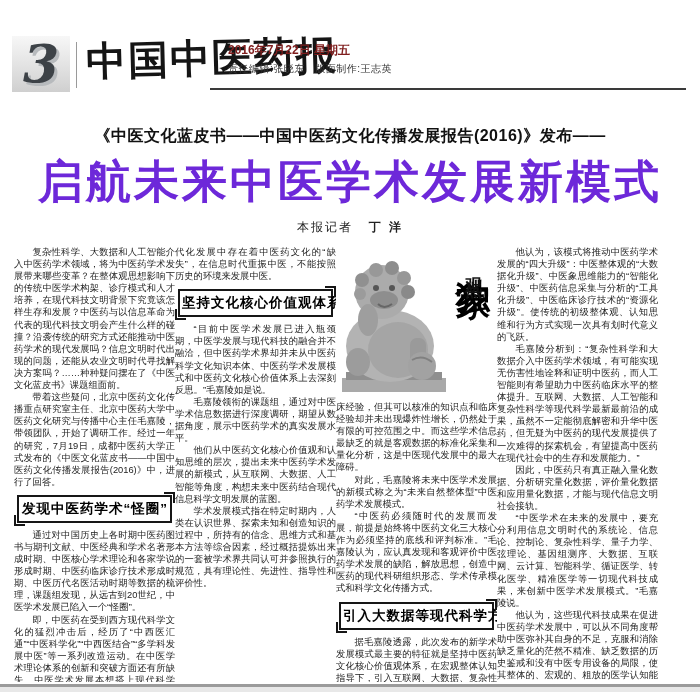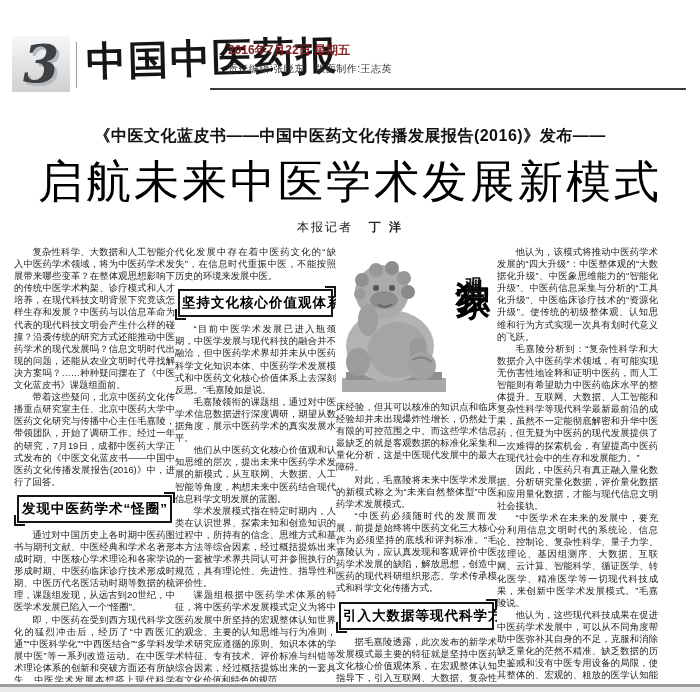--- a/index.html
+++ b/index.html
@@ -16,21 +16,21 @@
   .masthead-name{position:absolute;left:86px;top:36px;font-family:"DejaVu Serif",serif;
       font-weight:bold;font-size:40px;line-height:1.1;letter-spacing:2px;color:#151515;
       transform:rotate(-1.5deg);white-space:nowrap;}
   .masthead-date{position:absolute;left:228px;top:42px;font-size:12px;font-weight:bold;color:#7f1d1d;}
   .masthead-staff{position:absolute;left:228px;top:62px;font-size:10px;color:#333;letter-spacing:.5px;text-align:right;}
   .header-rule{position:absolute;left:210px;right:14px;top:88px;height:2px;background:#3a3a3a;}
   
   .kicker{position:absolute;left:0;right:0;top:126px;text-align:center;
       font-size:16px;font-weight:bold;letter-spacing:.5px;color:#111;}
   .headline{position:absolute;left:0;right:0;top:152px;text-align:center;
-      font-size:45px;font-weight:400;letter-spacing:3px;color:#000000;
+      font-size:45px;font-weight:700;letter-spacing:3px;color:#6d28d9;
       font-family:"Liberation Sans",sans-serif;}
   .byline{position:absolute;left:0;right:0;top:219px;text-align:center;
       font-family:"DejaVu Serif",serif;font-size:12px;color:#222;letter-spacing:2px;}
   .byline .name{font-weight:bold;margin-left:10px;}
   
   .body-cols{position:absolute;left:14px;top:246px;width:672px;height:436px;
       display:flex;gap:0;overflow:hidden;}
   .col{width:161px;height:100%;overflow:hidden;text-align:justify;}
   .para{margin:0;font-size:9.3px;line-height:12.1px;color:#222;text-indent:2em;}
   .para.cont{text-indent:0;}
@@ -85,21 +85,20 @@
 
     </div>
 
     <div class="col">
       <p class="para cont">代化发展中存在着中医药文化的“缺失”，在信息时代重振中医，不能按照历史的环境来发展中医。</p>
       <div class="box-head">坚持文化核心价值观体系</div>
       <p class="para">“目前中医学术发展已进入瓶颈期，中医学发展与现代科技的融合并不融洽，但中医药学术界却并未从中医药科学文化知识本体、中医药学术发展模式和中医药文化核心价值体系上去深刻反思。”毛嘉陵如是说。</p>
       <p class="para">毛嘉陵领衔的课题组，通过对中医学术信息数据进行深度调研，期望从数据角度，展示中医药学术的真实发展水平。</p>
       <p class="para">他们从中医药文化核心价值观和认知思维的层次，提出未来中医药学术发展的新模式，从互联网、大数据、人工智能等角度，构想未来中医药结合现代信息科学文明发展的蓝图。</p>
       <p class="para">学术发展模式指在特定时期内，人类在认识世界、探索未知和创造知识的过程中，所持有的信念、思维方式和基本方法等综合因素，经过概括提炼出来的一套被学术界共同认可并参照执行的规范，具有理论性、先进性、指导性和评价性。</p>
-      <p class="para">课题组根据中医药学术体系的特征，将中医药学术发展模式定义为将中医药发展中所坚持的宏观整体认知世界的观念、主要的认知思维与行为准则，学术研究应遵循的原则、知识本体的学术特征、专有技术、评价标准与纠错等综合因素，经过概括提炼出来的一套具有文化价值和特色的规范。</p>
 
     </div>
 
     <div class="col">
       <div class="figure">
         <svg class="lion" width="112" height="142" viewBox="0 0 112 142">
           <rect x="4" y="124" width="104" height="14" fill="#a9a9a9"></rect>
           <rect x="8" y="118" width="96" height="8" fill="#8f8f8f"></rect>
           <ellipse cx="52" cy="92" rx="44" ry="36" fill="#b3b3b3"></ellipse>
           <ellipse cx="60" cy="96" rx="30" ry="28" fill="#a5a5a5"></ellipse>

